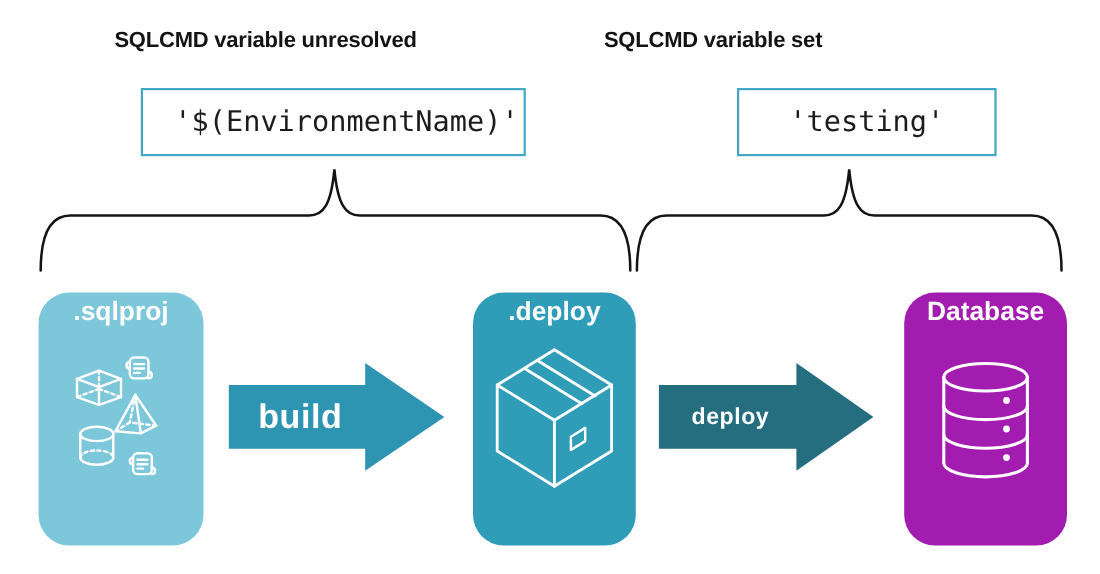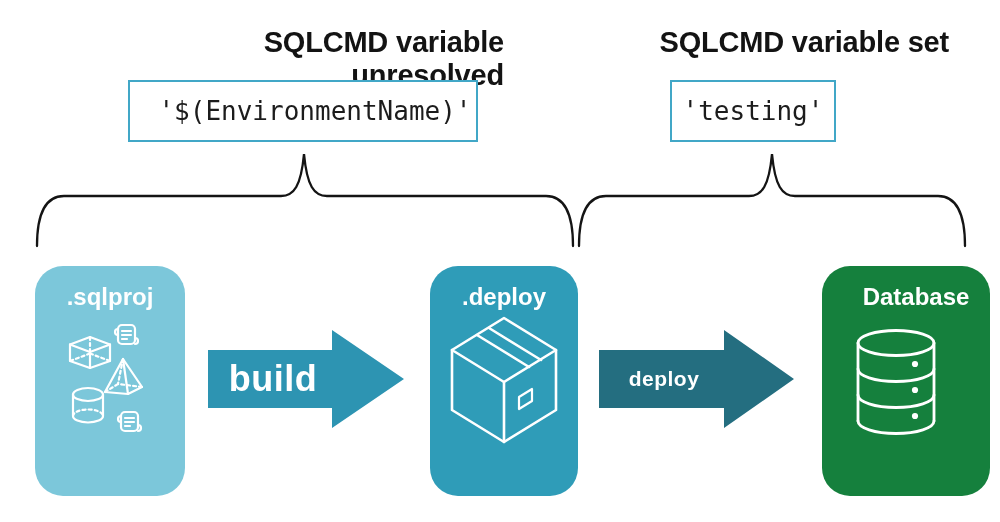--- a/index.html
+++ b/index.html
@@ -1,51 +1,51 @@
 <!DOCTYPE html>
 <html><head>
 <meta charset="utf-8">
 <style>
   html,body{margin:0;padding:0;}
   body{
     width:1000px;height:522px;position:relative;background:#ffffff;
     font-family:"Liberation Sans", sans-serif;overflow:hidden;
   }
   .heading{
-    position:absolute;top:26px;font-size:29px;font-weight:700;color:#131313;
-    text-align:right;letter-spacing:-0.2px;
+    position:absolute;top:26px;font-size:20px;font-weight:700;color:#131313;
+    text-align:left;letter-spacing:-0.2px;
   }
   #heading-left{left:104px;width:400px;}
   #heading-right{left:549px;width:400px;}
   .code-box{
     position:absolute;top:80px;height:62px;background:#ffffff;
     border:2.5px solid #41a7c7;box-sizing:border-box;
     display:flex;align-items:center;justify-content:center;
     font-family:"DejaVu Sans Mono", monospace;font-size:26px;color:#1c1c1c;
   }
   #code-left{left:128px;width:350px;padding-left:24px;}
-  #code-right{left:670px;width:166px;}
+  #code-right{left:670px;width:236px;}
   #shapes-layer{position:absolute;left:0;top:0;width:1000px;height:522px;z-index:1;}
   .stage{
     position:absolute;top:266px;height:230px;border-radius:28px;z-index:2;
   }
   #stage-sqlproj{left:35px;width:150px;}
   #stage-dacpac{left:430px;width:148px;}
   #stage-database{left:822px;width:148px;}
   .stage-label{
-    margin-top:17px;text-align:center;color:#ffffff;font-size:24px;font-weight:700;
+    margin-top:4px;text-align:center;color:#ffffff;font-size:24px;font-weight:700;
   }
   .stage-icon{position:absolute;}
   #icon-sqlobjects{left:26px;top:50px;}
   #icon-package{left:18px;top:50px;}
   #icon-database{left:29px;top:62px;}
   .arrow-label{
     position:absolute;top:350px;height:58px;z-index:3;
     display:flex;align-items:center;justify-content:center;
-    color:#ffffff;font-weight:700;font-size:36px;letter-spacing:0.5px;
+    color:#ffffff;font-weight:700;font-size:31px;letter-spacing:0.5px;
   }
   #label-build{left:208px;width:130px;}
   #label-deploy{left:596px;width:136px;font-size:21px;}
   .wire{fill:none;stroke:#ffffff;stroke-linecap:round;stroke-linejoin:round;}
   .dash{stroke-dasharray:3 3;}
 </style>
 </head>
 <body>
 
 <div class="heading" id="heading-left" style="color: rgb(19, 19, 19);">SQLCMD variable unresolved</div>
@@ -112,21 +112,21 @@
     <g class="wire" stroke-width="2.6">
       <path d="M56 2 L108 34 L56 66 L4 34 Z"></path>
       <path d="M4 34 V94 L56 126 L108 94 V34"></path>
       <path d="M56 66 V126"></path>
       <path d="M29 19 L81 51 M41 12 L93 44"></path>
       <path d="M71 81 L84 73 L84 85 L71 93 Z" stroke-width="2.2"></path>
     </g>
   </svg>
 </div>
 
-<div class="stage" id="stage-database" style="background-color: #15803d; padding-left: 20px;">
+<div class="stage" id="stage-database" style="background-color: #a21caf;">
   <div class="stage-label">Database</div>
   <svg class="stage-icon" id="icon-database" width="90" height="112" viewBox="0 0 90 112">
     <g class="wire" stroke-width="2.8">
       <ellipse cx="45" cy="15" rx="38" ry="12.5"></ellipse>
       <path d="M7 15 V93 M83 15 V93"></path>
       <path d="M7 41 A38 12.5 0 0 0 83 41"></path>
       <path d="M7 67 A38 12.5 0 0 0 83 67"></path>
       <path d="M7 93 A38 12.5 0 0 0 83 93"></path>
     </g>
     <circle cx="64" cy="36" r="3.1" fill="#ffffff"></circle>

